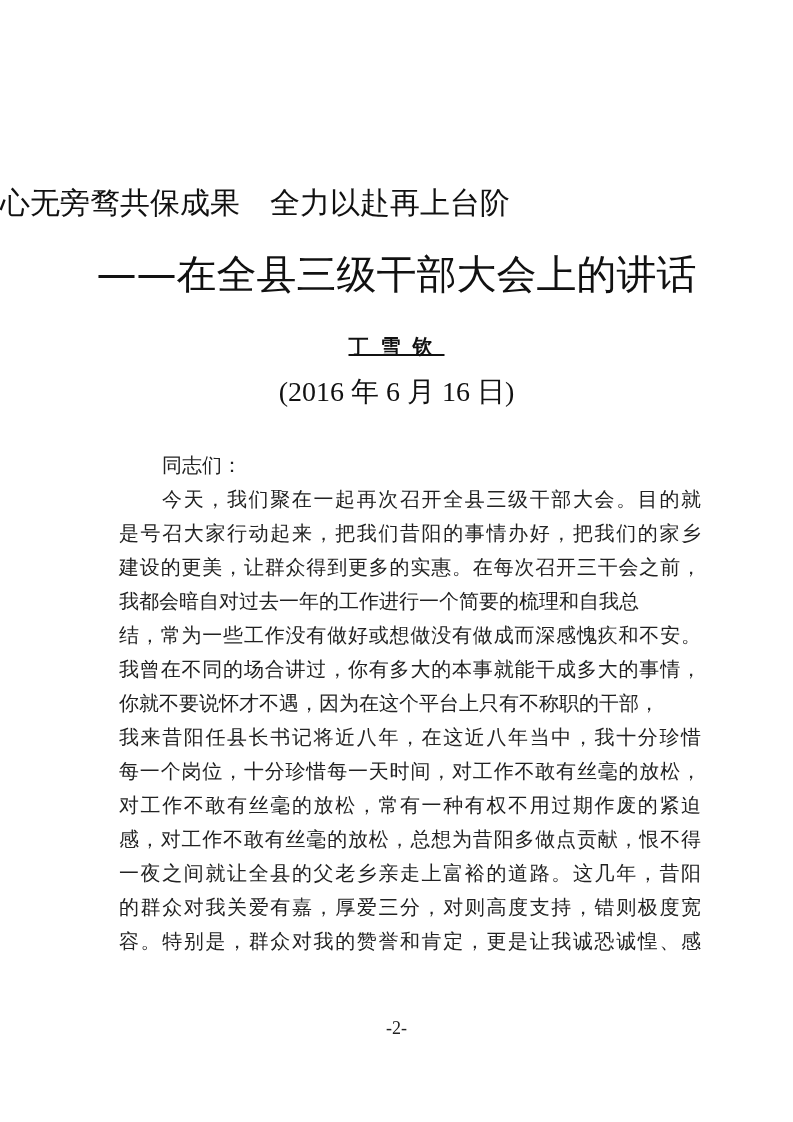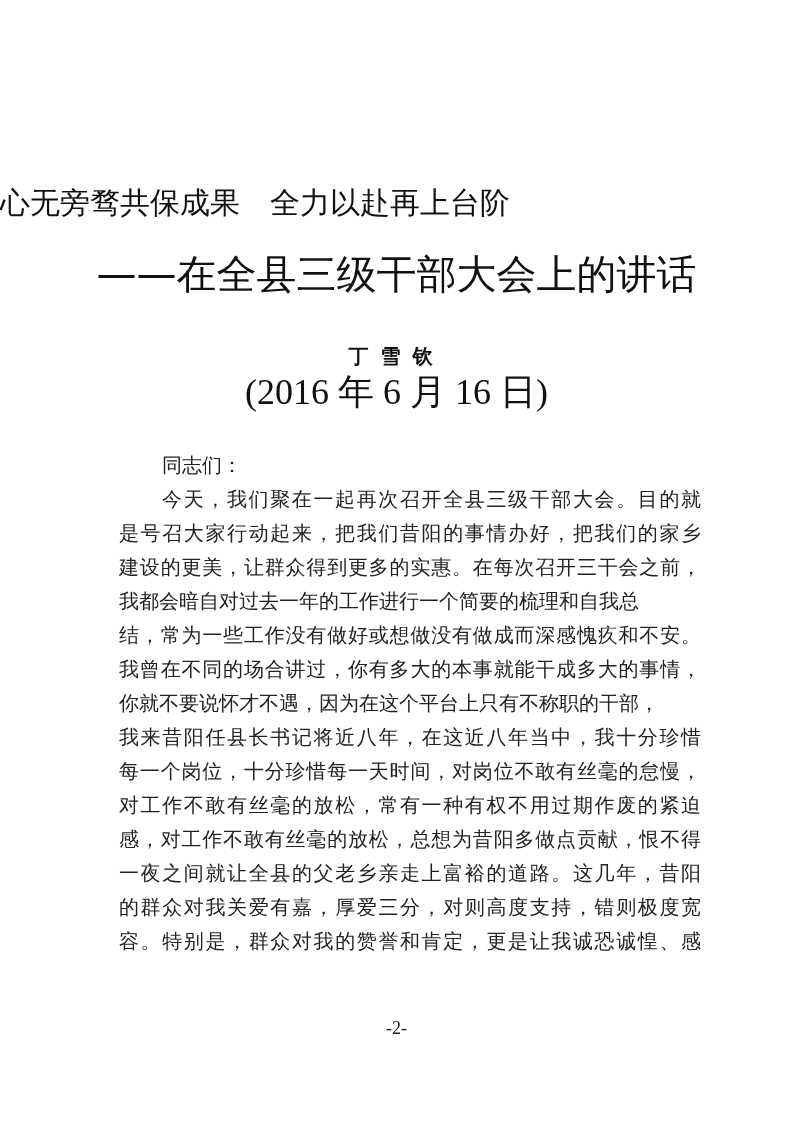--- a/index.html
+++ b/index.html
@@ -7,27 +7,27 @@
     .title1 {
       position: absolute; top: 183px; left: 0; width: 793px; text-align: left;
       font-family: "DejaVu Sans", sans-serif; font-size: 30px; line-height: 40px; color: #111;
       white-space: pre;
     }
     .title2 {
       position: absolute; top: 254px; left: 0; width: 793px; text-align: center;
       font-family: "DejaVu Sans", sans-serif; font-size: 40px; line-height: 40px; color: #111;
     }
     .author {
-      position: absolute; top: 342px; left: 0; width: 793px; text-align: center;
+      position: absolute; top: 332px; left: 0; width: 793px; text-align: center;
       font-family: "DejaVu Sans", sans-serif; font-size: 20px; font-weight: bold; line-height: 28px;
-      letter-spacing: 12px; color: #111;
+      letter-spacing: 12px; color: #111; text-decoration: underline;
     }
     .date {
       position: absolute; top: 373px; left: 0; width: 793px; text-align: center;
-      font-family: "Liberation Serif", serif; font-size: 36px; line-height: 38px; color: #111;
+      font-family: "Liberation Serif", serif; font-size: 28px; line-height: 38px; color: #111;
     }
     .body {
       position: absolute; top: 448px; left: 107px; width: 582px;
       font-family: "DejaVu Serif", serif; font-size: 20px; color: #222; margin-left: 12px;
     }
     .line { height: 34px; line-height: 34px; white-space: nowrap; text-align: justify; text-align-last: justify; }
     .line.indent { padding-left: 43px; }
     .line.short { text-align-last: left; }
     .page-num {
       position: absolute; top: 1016px; left: 0; width: 793px; text-align: center;
@@ -45,21 +45,21 @@
 <div class="body">
   <div class="line indent short">同志们：</div>
   <div class="line indent">今天，我们聚在一起再次召开全县三级干部大会。目的就</div>
   <div class="line">是号召大家行动起来，把我们昔阳的事情办好，把我们的家乡</div>
   <div class="line">建设的更美，让群众得到更多的实惠。在每次召开三干会之前，</div>
   <div class="line short">我都会暗自对过去一年的工作进行一个简要的梳理和自我总</div>
   <div class="line">结，常为一些工作没有做好或想做没有做成而深感愧疚和不安。</div>
   <div class="line">我曾在不同的场合讲过，你有多大的本事就能干成多大的事情，</div>
   <div class="line short">你就不要说怀才不遇，因为在这个平台上只有不称职的干部，</div>
   <div class="line">我来昔阳任县长书记将近八年，在这近八年当中，我十分珍惜</div>
-  <div class="line">每一个岗位，十分珍惜每一天时间，对岗位不敢有丝毫的怠慢，</div>
+  <div class="line">每一个岗位，十分珍惜每一天时间，对工作不敢有丝毫的放松，</div>
   <div class="line">对工作不敢有丝毫的放松，常有一种有权不用过期作废的紧迫</div>
   <div class="line">感，对工作不敢有丝毫的放松，总想为昔阳多做点贡献，恨不得</div>
   <div class="line">一夜之间就让全县的父老乡亲走上富裕的道路。这几年，昔阳</div>
   <div class="line">的群众对我关爱有嘉，厚爱三分，对则高度支持，错则极度宽</div>
   <div class="line">容。特别是，群众对我的赞誉和肯定，更是让我诚恐诚惶、感</div>
 </div>
 
 <div class="page-num">-2-</div>
 
 </body></html>

